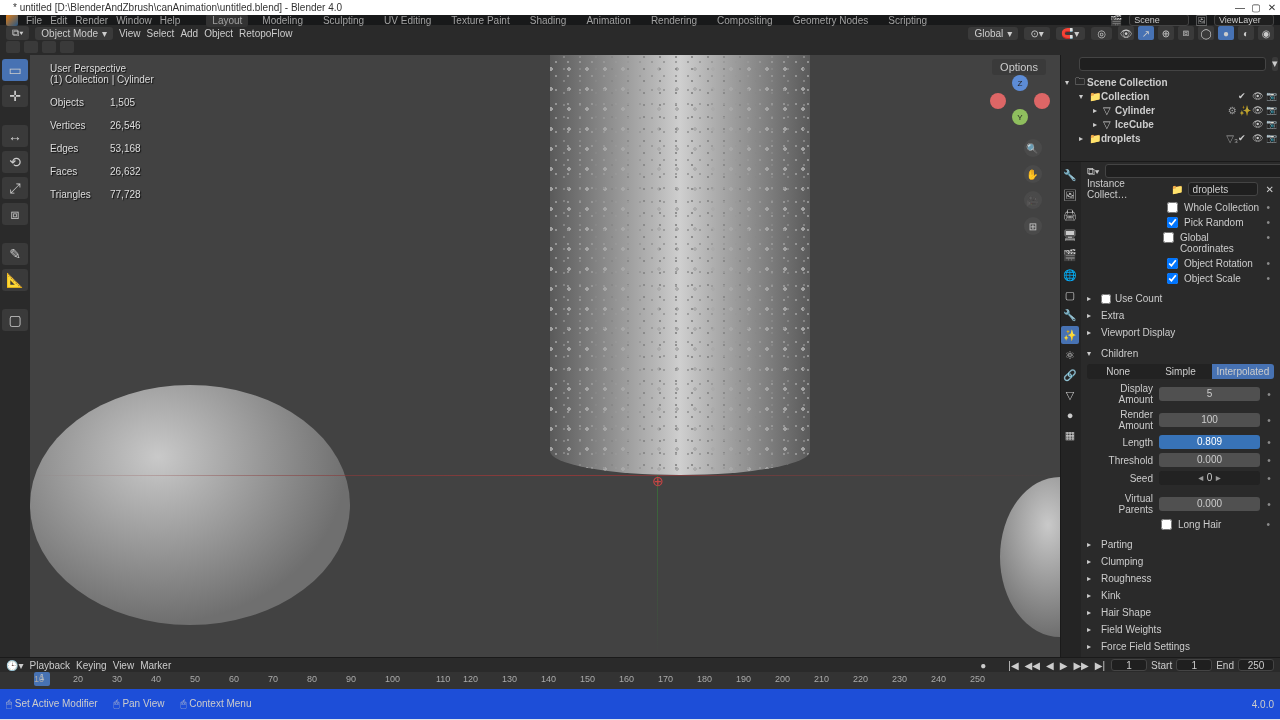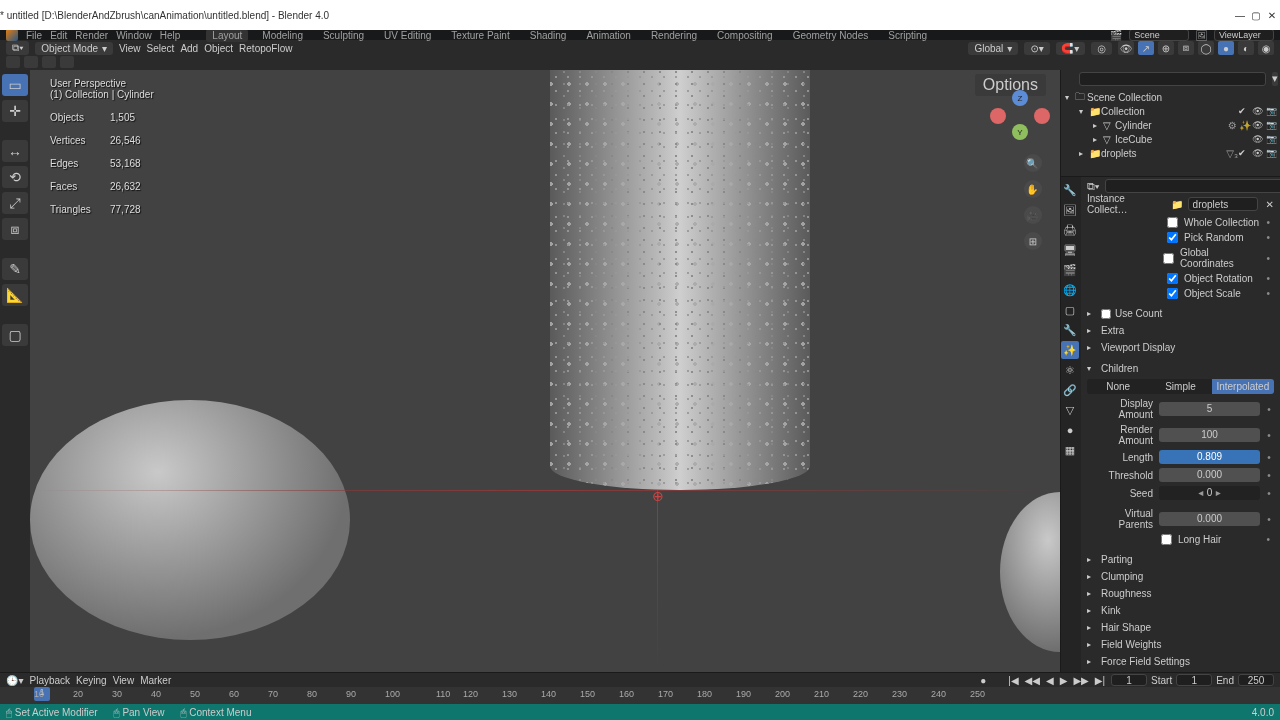--- a/index.html
+++ b/index.html
@@ -1,19 +1,19 @@
 <!DOCTYPE html>
 <html><head>
 <meta charset="utf-8">
 <style>
 * { margin: 0; padding: 0; box-sizing: border-box; font-family: -apple-system, "Segoe UI", sans-serif; }
 body { width: 1280px; height: 720px; background: #2e2e2e; color: #ccc; font-size: 11px; overflow: hidden; position: relative; }
 
 
-.titlebar { height: 30px; background: #fff; color: #333; display: flex; align-items: center; padding: 0 0; position: relative; }
+.titlebar { height: 15px; background: #fff; color: #333; display: flex; align-items: center; padding: 0 13px; position: relative; }
 .titlebar .title { font-size: 10px; }
 .titlebar .ctrls { position: absolute; right: 0; display: flex; }
 .titlebar .ctrls span { width: 16px; text-align: center; font-size: 10px; }
 
 
 .menubar { height: 10px; background: #18191a; display: flex; align-items: center; padding: 0 6px; gap: 8px; font-size: 10px; color: #a0a0a0; }
 .menubar .logo { width: 12px; height: 12px; background: linear-gradient(135deg,#e87d0d,#265787); border-radius: 2px; }
 .menubar .tab { padding: 1px 6px; }
 .menubar .tab.active { background: #333; border-radius: 3px; }
 .menubar .right { margin-left: auto; display: flex; gap: 6px; align-items: center; }
@@ -40,21 +40,21 @@
 .left-tools .tool.active { background: #4772b3; }
 .left-tools .gap { height: 10px; }
 
 
 .viewport { flex: 1; background: #424242; position: relative; overflow: hidden; }
 .viewport .overlay-text { position: absolute; top: 8px; left: 20px; color: #ddd; text-shadow: 1px 1px 1px rgba(0,0,0,.8); }
 .viewport .overlay-text .pers { font-size: 10px; }
 .viewport .overlay-text .stats { font-size: 10px; margin-top: 6px; }
 .viewport .overlay-text .stats div { margin: 12px 0; display: flex; }
 .viewport .overlay-text .stats .lbl { width: 60px; }
-.viewport .options-btn { position: absolute; top: 4px; right: 14px; background: #3a3a3a; padding: 2px 8px; border-radius: 3px; font-size: 16px; }
+.viewport .options-btn { position: absolute; top: 4px; right: 14px; background: #3a3a3a; padding: 2px 8px; border-radius: 3px; font-size: 11px; }
 .viewport .nav-gizmo { position: absolute; top: 20px; right: 10px; width: 60px; height: 60px; }
 .viewport .nav-gizmo .axis { position: absolute; width: 16px; height: 16px; border-radius: 50%; font-size: 8px; display: flex; align-items: center; justify-content: center; color: #222; }
 .viewport .nav-gizmo .ax { top: 0; left: 22px; background: #5d8cd6; }
 .viewport .nav-gizmo .ay { top: 34px; left: 22px; background: #8fbe5e; }
 .viewport .nav-gizmo .axr { top: 18px; right: 0; background: #d66; }
 .viewport .nav-gizmo .axl { top: 18px; left: 0; background: #d66; }
 .viewport .nav-icons { position: absolute; top: 84px; right: 18px; display: flex; flex-direction: column; gap: 8px; }
 .viewport .nav-icons .nic { width: 18px; height: 18px; background: rgba(80,80,80,.6); border-radius: 50%; font-size: 10px; display: flex; align-items: center; justify-content: center; }
 
 
@@ -63,38 +63,38 @@
 
 .outliner { height: 192px; border-bottom: 1px solid #1a1a1a; display: flex; flex-direction: column; }
 .outliner .head { height: 18px; background: #2a2a2a; display: flex; align-items: center; gap: 6px; padding: 0 6px; }
 .outliner .head .sq { width: 14px; height: 14px; background: #3a3a3a; border-radius: 2px; }
 .outliner .head input { flex: 1; background: #1f1f1f; border: 1px solid #444; height: 14px; border-radius: 3px; color: #ccc; padding: 0 4px; }
 .outliner .tree { flex: 1; padding: 2px 0; }
 .outliner .row { display: flex; align-items: center; height: 14px; padding: 0 4px; font-size: 10px; }
 .outliner .row .indent { display: inline-block; }
 .outliner .row .tw { width: 10px; font-size: 8px; }
 .outliner .row .ic { width: 12px; font-size: 10px; }
-.outliner .row .nm { flex: 1; }
+.outliner .row .nm { flex: 1; font-weight: bold; }
 .outliner .row .vis { display: flex; gap: 4px; }
 .outliner .row .vis span { width: 10px; font-size: 9px; }
 
 
 .props { flex: 1; display: flex; }
 .props-tabs { width: 20px; background: #242424; display: flex; flex-direction: column; padding: 4px 0; gap: 2px; }
 .props-tabs .pt { width: 18px; height: 18px; display: flex; align-items: center; justify-content: center; font-size: 11px; border-radius: 2px; cursor: pointer; }
 .props-tabs .pt.active { background: #4772b3; }
 .props-body { flex: 1; overflow: hidden; display: flex; flex-direction: column; }
 .props-body .head { height: 18px; display: flex; align-items: center; padding: 0 6px; gap: 6px; }
 .props-body .head input { flex: 1; background: #1f1f1f; border: 1px solid #444; height: 14px; border-radius: 3px; color: #ccc; }
 .props-body .bc { height: 18px; display: flex; align-items: center; gap: 4px; padding: 0 6px; font-size: 10px; }
 .props-body .bc input { width: 70px; background: #1f1f1f; border: 1px solid #444; height: 14px; border-radius: 3px; color: #ccc; padding: 0 4px; font-size: 10px; }
 .props-body .bc .x { margin-left: 4px; }
 
 .panel { padding: 2px 2px; }
-.panel .check-row { display: flex; align-items: center; padding: 2px 8px; gap: 6px; font-size: 10px; }
+.panel .check-row { display: flex; align-items: flex-start; padding: 2px 8px; gap: 6px; font-size: 10px; }
 .panel .check-row input[type=checkbox] { width: 11px; height: 11px; }
 .panel .check-row .dot { margin-left: auto; opacity: .6; }
 .panel .collapsible { display: flex; align-items: center; padding: 3px 4px; font-size: 10px; gap: 4px; }
 .panel .collapsible .tw { width: 10px; font-size: 8px; }
 .panel .collapsible.open { }
 
 .tabs3 { display: flex; margin: 2px 4px; }
 .tabs3 .t { flex: 1; text-align: center; background: #222; padding: 2px 0; font-size: 10px; }
 .tabs3 .t.active { background: #4772b3; }
 .tabs3 .t:first-child { border-radius: 3px 0 0 3px; text-align: center; }
@@ -111,21 +111,21 @@
 
 .timeline { height: 32px; background: #2a2a2a; border-top: 1px solid #1a1a1a; display: flex; flex-direction: column; }
 .timeline .hdr { height: 14px; display: flex; align-items: center; gap: 6px; padding: 0 6px; font-size: 10px; }
 .timeline .hdr .right { margin-left: auto; display: flex; gap: 4px; align-items: center; }
 .timeline .hdr input { width: 36px; background: #1f1f1f; border: 1px solid #444; height: 12px; border-radius: 3px; color: #ccc; text-align: center; font-size: 10px; }
 .timeline .ruler { flex: 1; background: #333; display: flex; align-items: center; padding: 0 30px; position: relative; }
 .timeline .ruler .tick { position: absolute; font-size: 9px; top: 2px; color: #aaa; }
 .timeline .ruler .playhead { position: absolute; left: 34px; top: 0; width: 16px; height: 14px; background: #4772b3; border-radius: 2px; font-size: 9px; text-align: center; }
 
 
-.status { height: 17px; background: #0f766e; display: flex; align-items: center; padding: 0 6px; font-size: 10px; gap: 16px; }
+.status { height: 30px; background: #1d4ed8; display: flex; align-items: center; padding: 0 6px; font-size: 10px; gap: 16px; }
 .status .right { margin-left: auto; }
 
 
 .taskbar { height: 28px; background: #dde3ea; display: flex; align-items: center; padding: 0 6px; gap: 6px; }
 .taskbar .win { width: 18px; height: 18px; display: flex; align-items: center; justify-content: center; font-size: 14px; }
 .taskbar .search { width: 46px; font-size: 10px; color: #555; }
 .taskbar .ic { width: 22px; height: 22px; display: flex; align-items: center; justify-content: center; font-size: 14px; }
 .taskbar .right { margin-left: auto; display: flex; gap: 8px; align-items: center; font-size: 10px; color: #444; }
 
 

